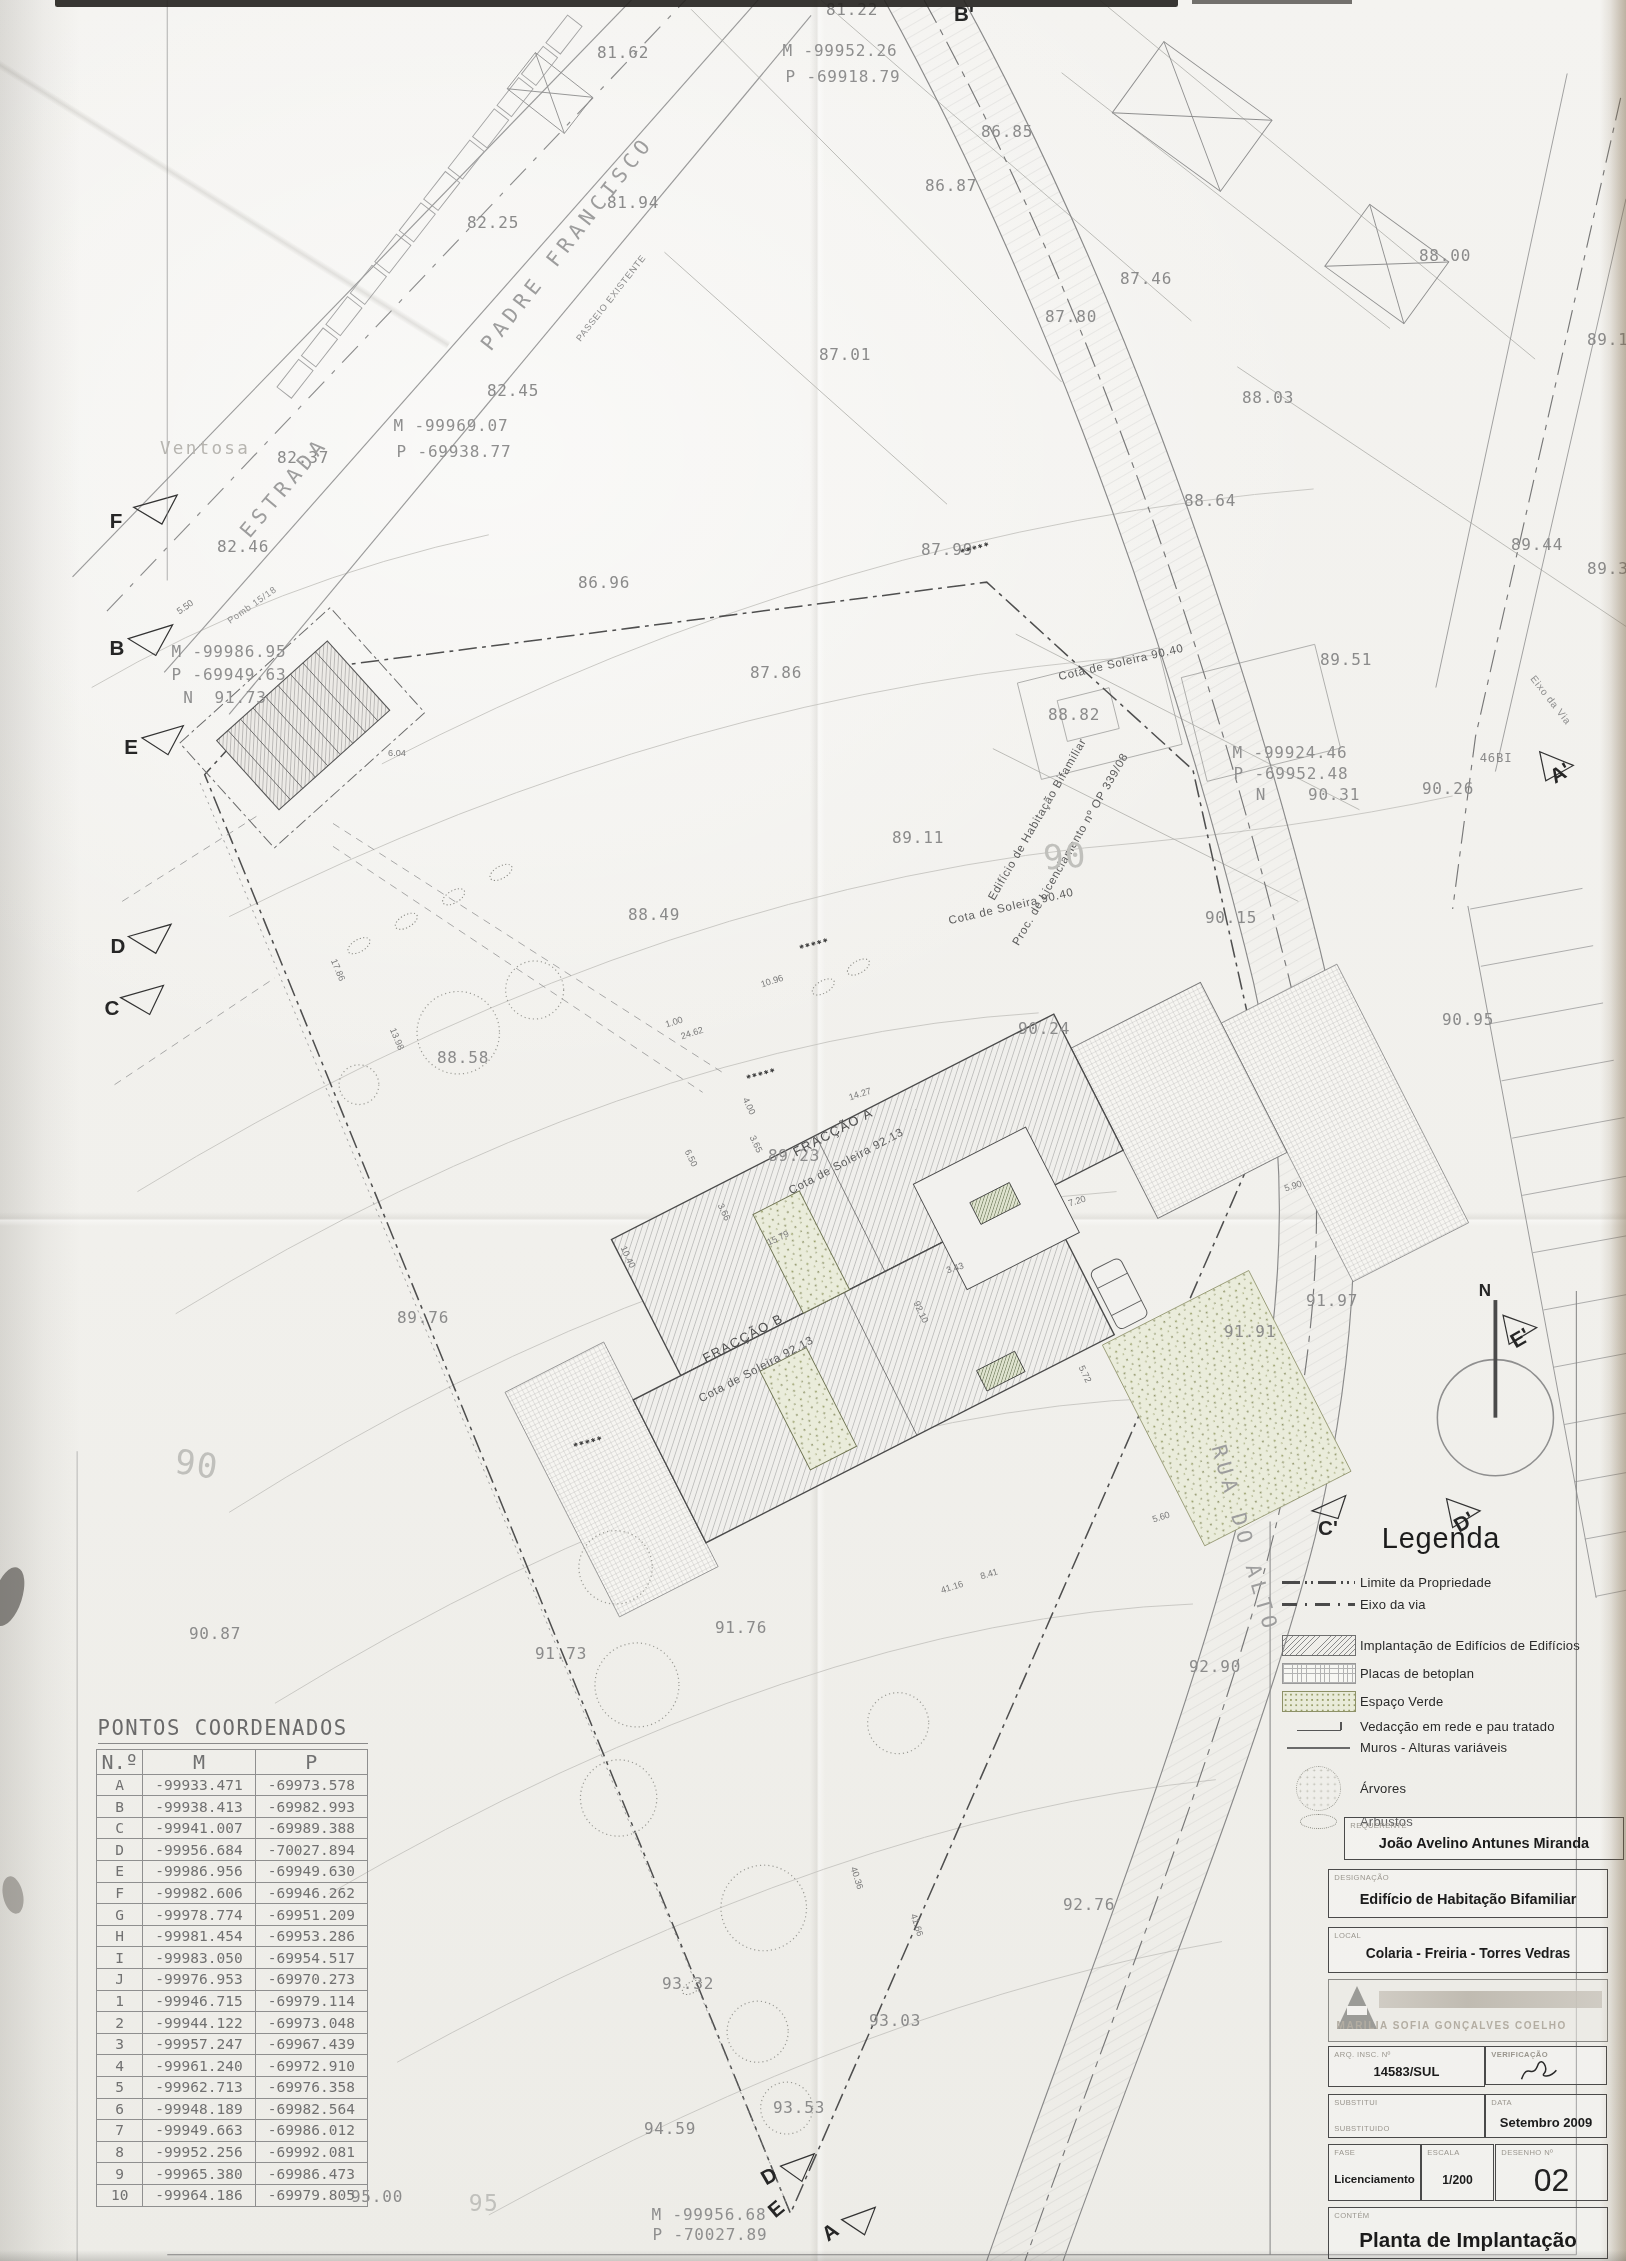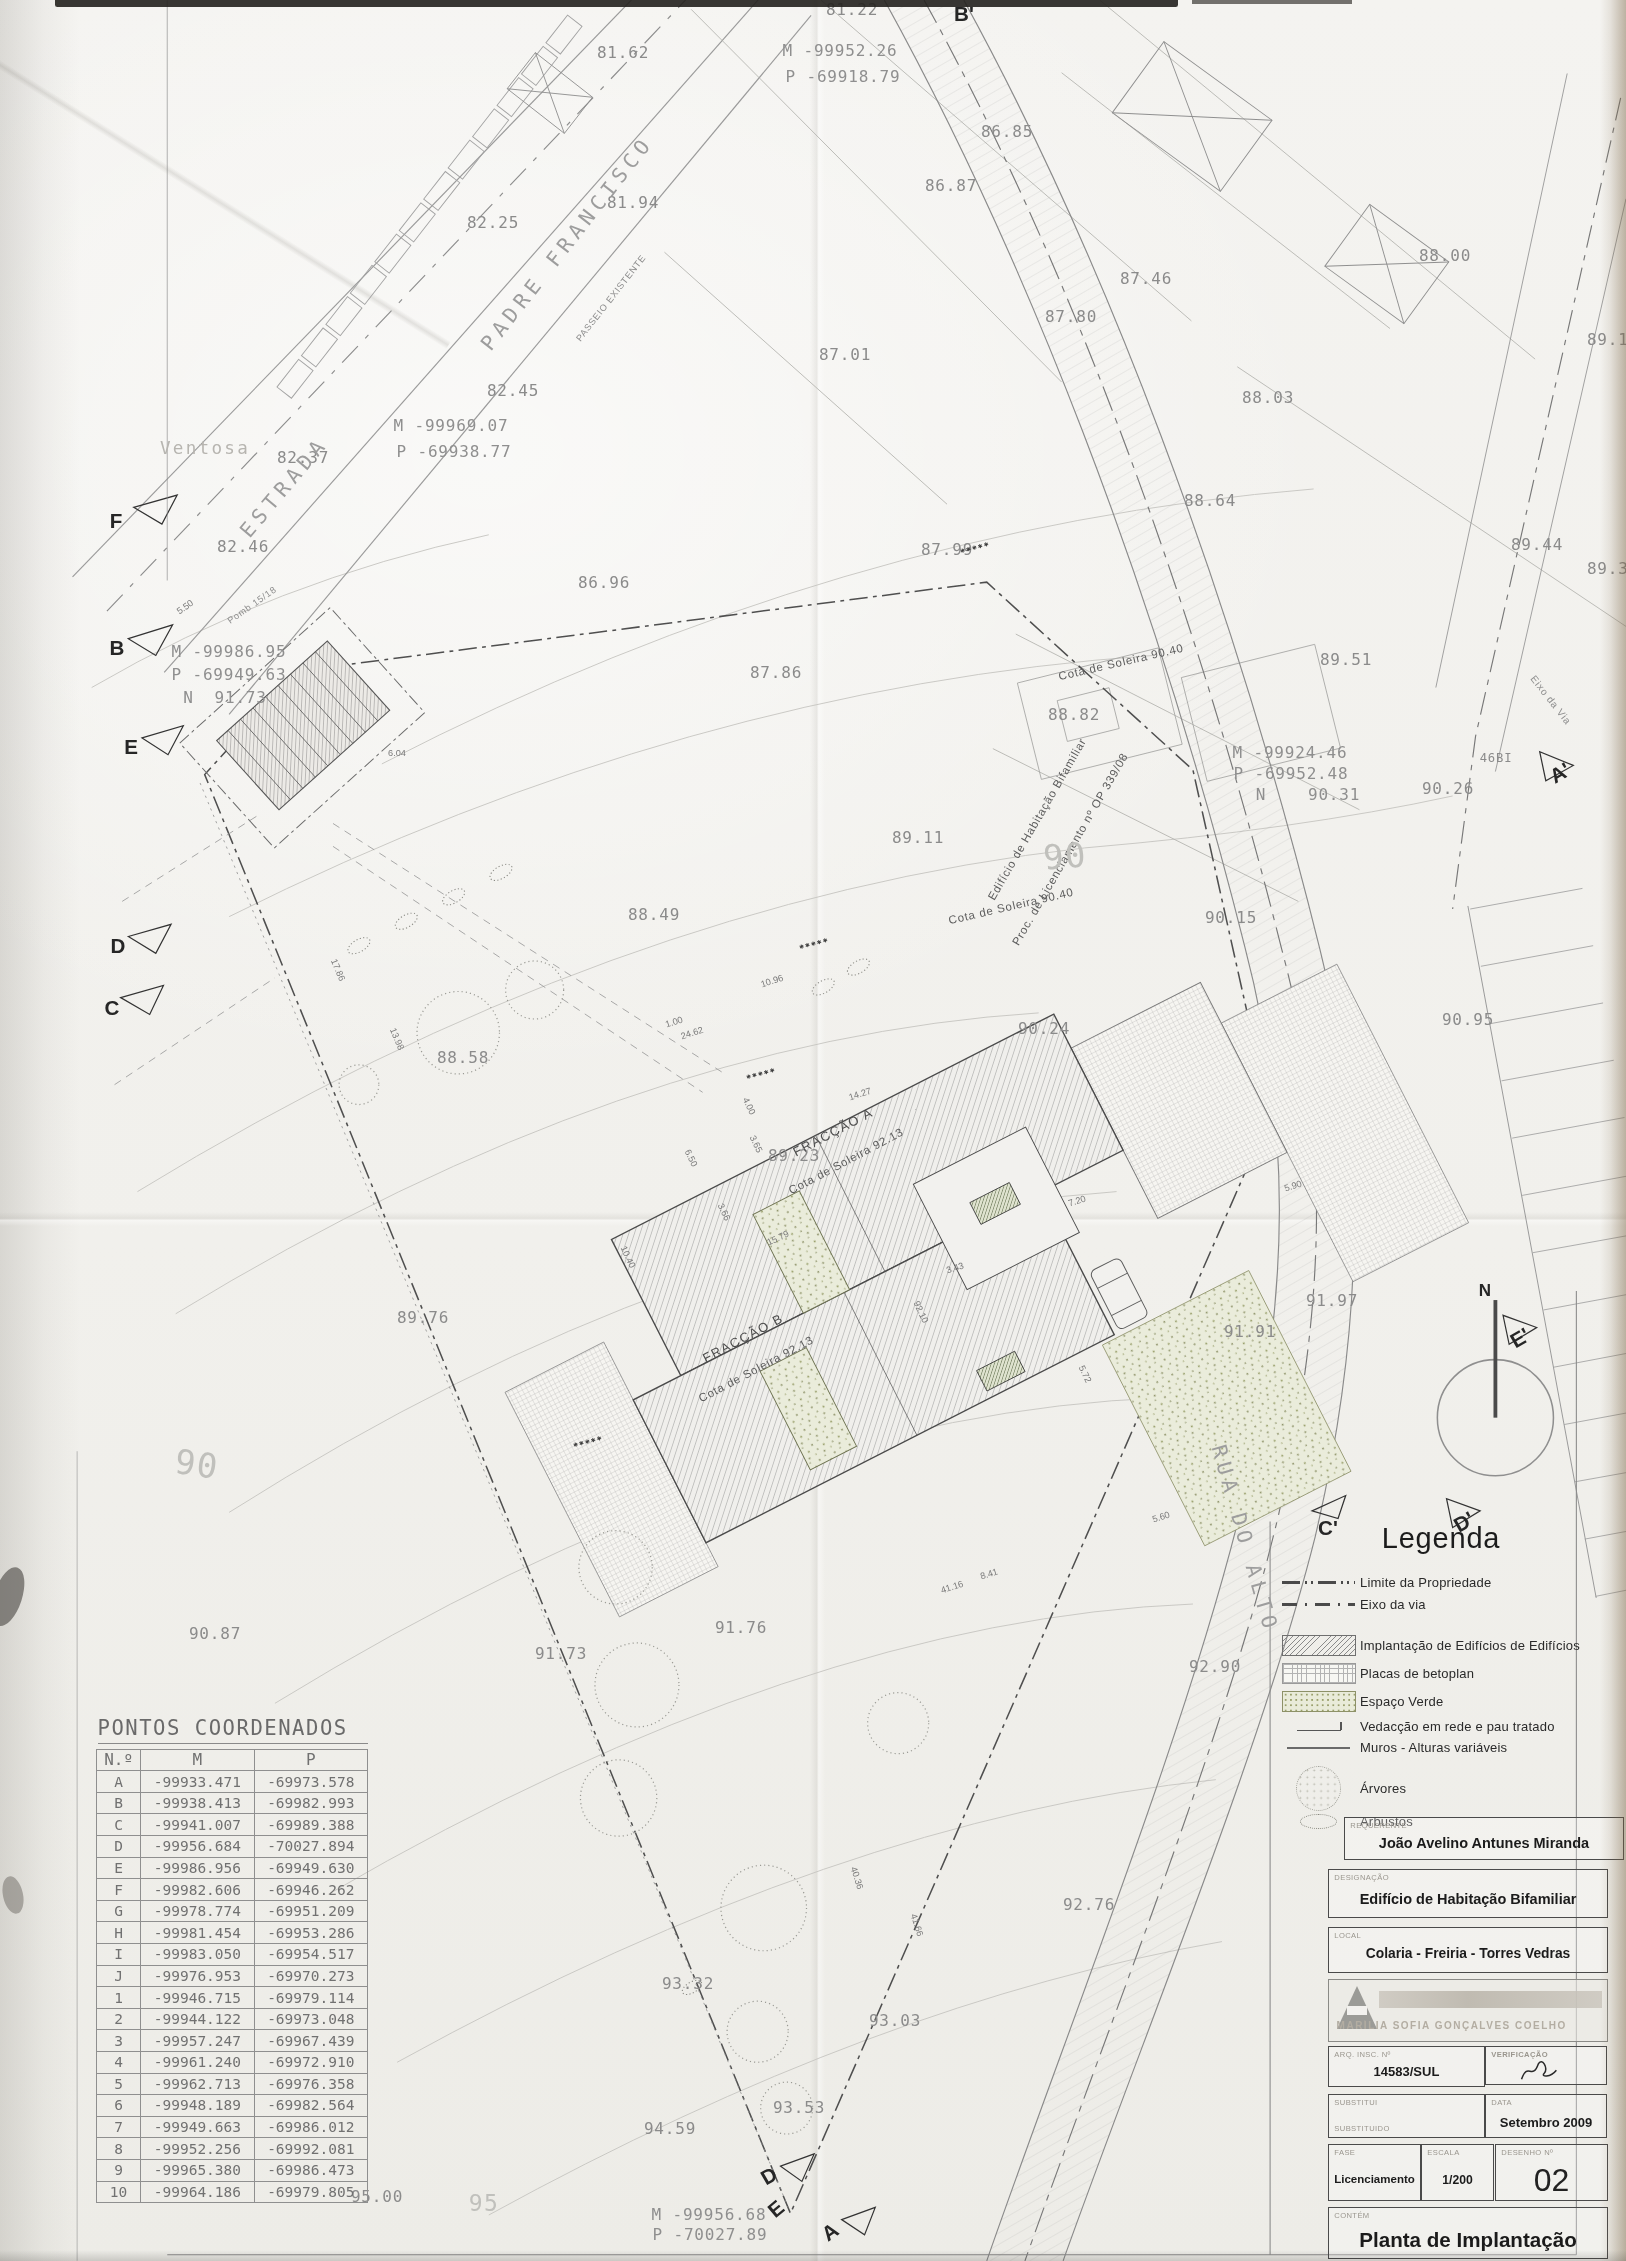--- a/index.html
+++ b/index.html
@@ -41,21 +41,21 @@
   .plab.fence{font-size:7.6px;color:#3d3d3d;letter-spacing:1.5px;}
   .plab.faded{color:#b7b5b0;font-size:17.6px;letter-spacing:2.3px;}
 
   
   #coords{position:absolute;left:96px;top:1716px;width:272px;color:#6e6e6e;
     font-family:"DejaVu Sans Mono",monospace;}
   #coords .ttl{font-size:20.6px;letter-spacing:1.5px;color:#6a6a6a;margin:0 0 4.6px 1.5px;border-bottom:1.1px solid #8a8a8a;padding-bottom:3.1px;}
   #coords table{border-collapse:collapse;width:100%;}
   #coords th,#coords td{border:0.9px solid #8f8f8f;font-weight:normal;font-size:14.5px;
     height:20.6px;padding:0 4.6px;text-align:center;color:#717171;}
-  #coords th{font-size:16px;}
+  #coords th{font-size:20px;}
   #coords td.num{width:34px;}
 
   
   #legend{position:absolute;left:1277px;top:1522px;width:328px;}
   #legend .ttl{font-size:29px;color:#1c1c1c;text-align:center;letter-spacing:0.8px;margin-bottom:20px;}
   .lrow{display:flex;align-items:center;margin-bottom:6.9px;}
   .lrow .swc{width:83px;display:flex;justify-content:center;align-items:center;flex:0 0 83px;}
   .lrow .ltxt{font-size:13px;color:#2a2a2a;letter-spacing:0.2px;}
   .sw-limite{width:73px;height:2.3px;background:repeating-linear-gradient(90deg,#4a4a4a 0 18.3px,transparent 18.3px 23px,#4a4a4a 23px 25px,transparent 25px 29px,#4a4a4a 29px 31px,transparent 31px 36px);}
   .sw-eixo{width:73px;height:2.3px;background:repeating-linear-gradient(90deg,#4a4a4a 0 15.3px,transparent 15.3px 23px,#4a4a4a 23px 25px,transparent 25px 33px);}

